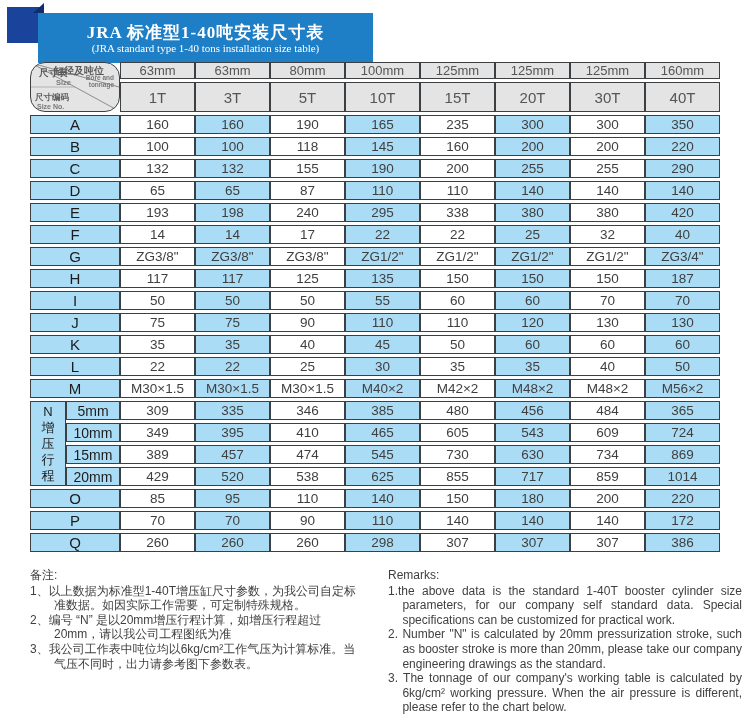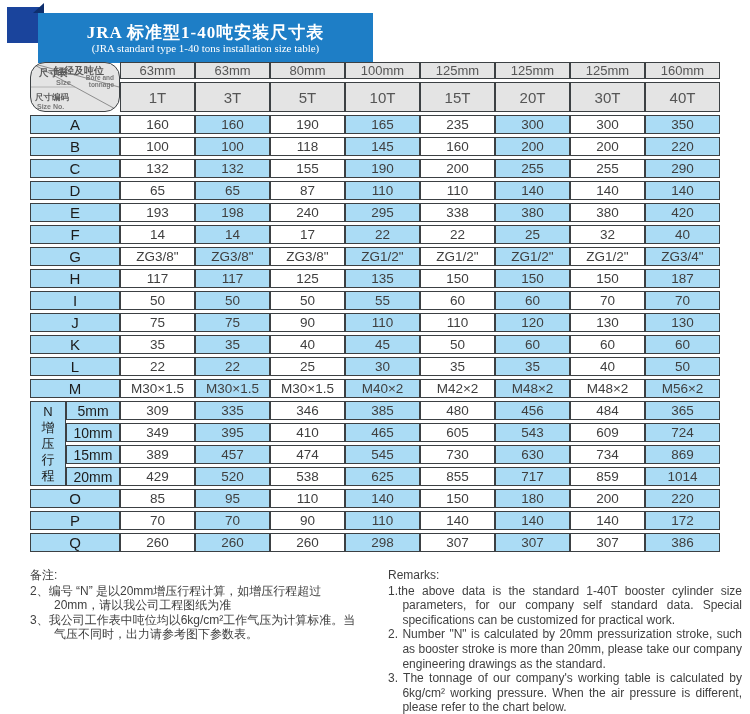--- a/index.html
+++ b/index.html
@@ -338,20 +338,21 @@
             <td class="val c-blue">307</td>
             <td class="val c-white">307</td>
             <td class="val c-blue">386</td>
           </tr>
         </tbody>
     </table>
   </div>
 
   <div class="notes notes-cn">
     <div class="note-head">备注:</div>
+    <div class="note-item">1、以上数据为标准型1-40T增压缸尺寸参数，为我公司自定标准数据。如因实际工作需要，可定制特殊规格。</div>
     <div class="note-item">2、编号 “N” 是以20mm增压行程计算，如增压行程超过20mm，请以我公司工程图纸为准</div>
     <div class="note-item">3、我公司工作表中吨位均以6kg/cm²工作气压为计算标准。当气压不同时，出力请参考图下参数表。</div>
   </div>
 
   <div class="notes notes-en">
     <div class="note-head">Remarks:</div>
     <div class="note-item">1.the above data is the standard 1-40T booster cylinder size parameters, for our company self standard data. Special specifications can be customized for practical work.</div>
     <div class="note-item">2. Number "N" is calculated by 20mm pressurization stroke, such as booster stroke is more than 20mm, please take our company engineering drawings as the standard.</div>
     <div class="note-item">3. The tonnage of our company's working table is calculated by 6kg/cm² working pressure. When the air pressure is different, please refer to the chart below.</div>
   </div>

